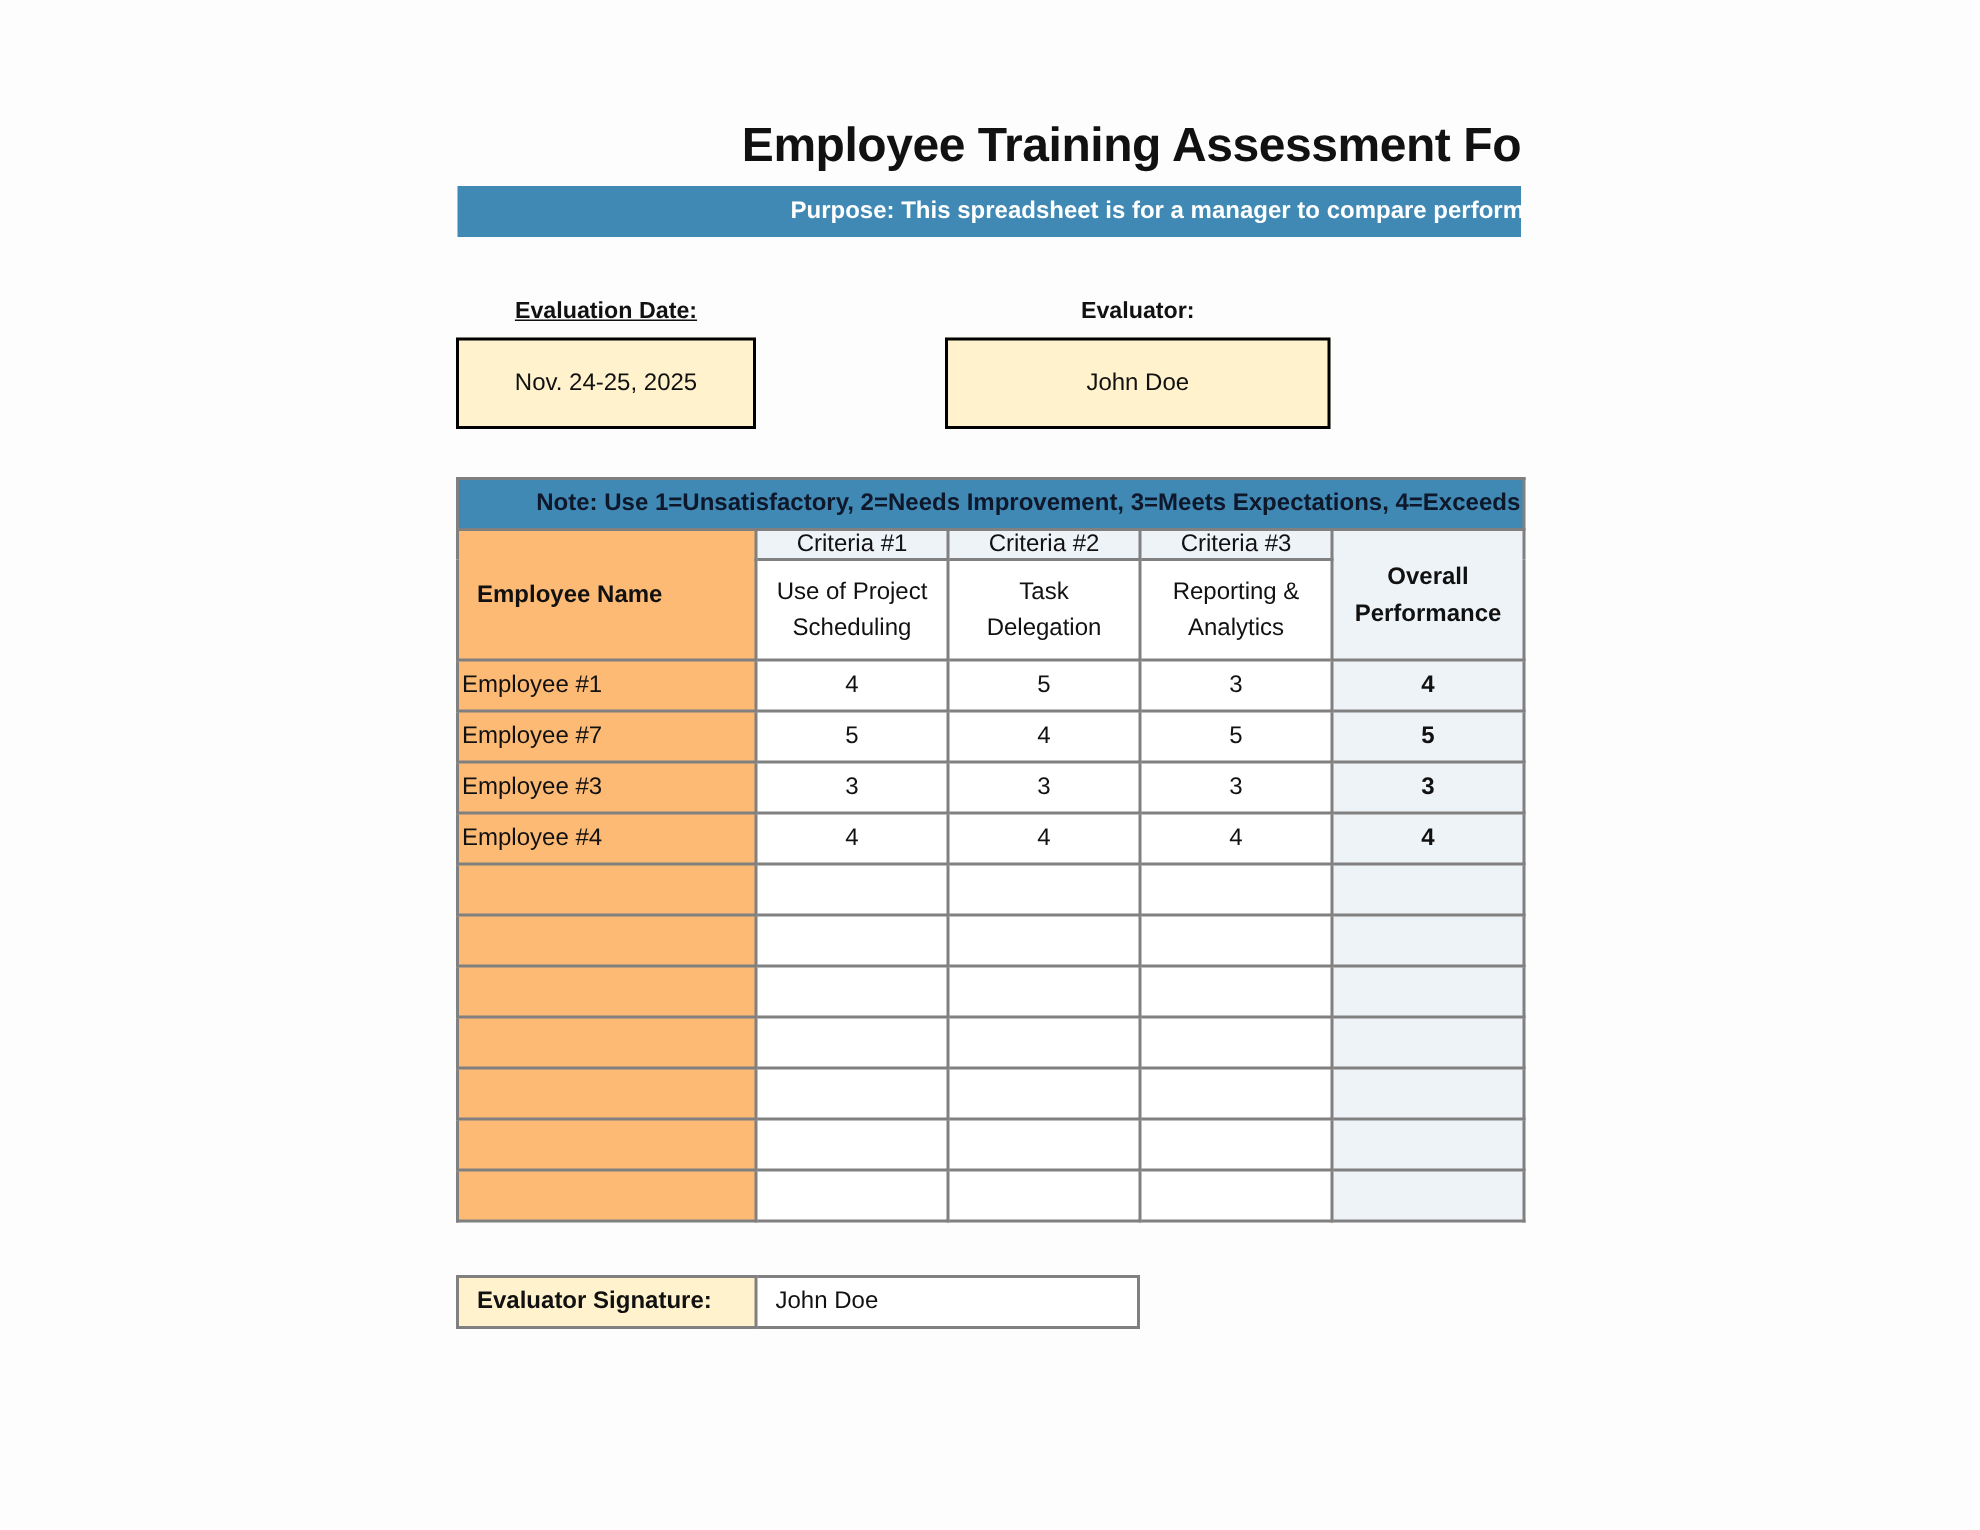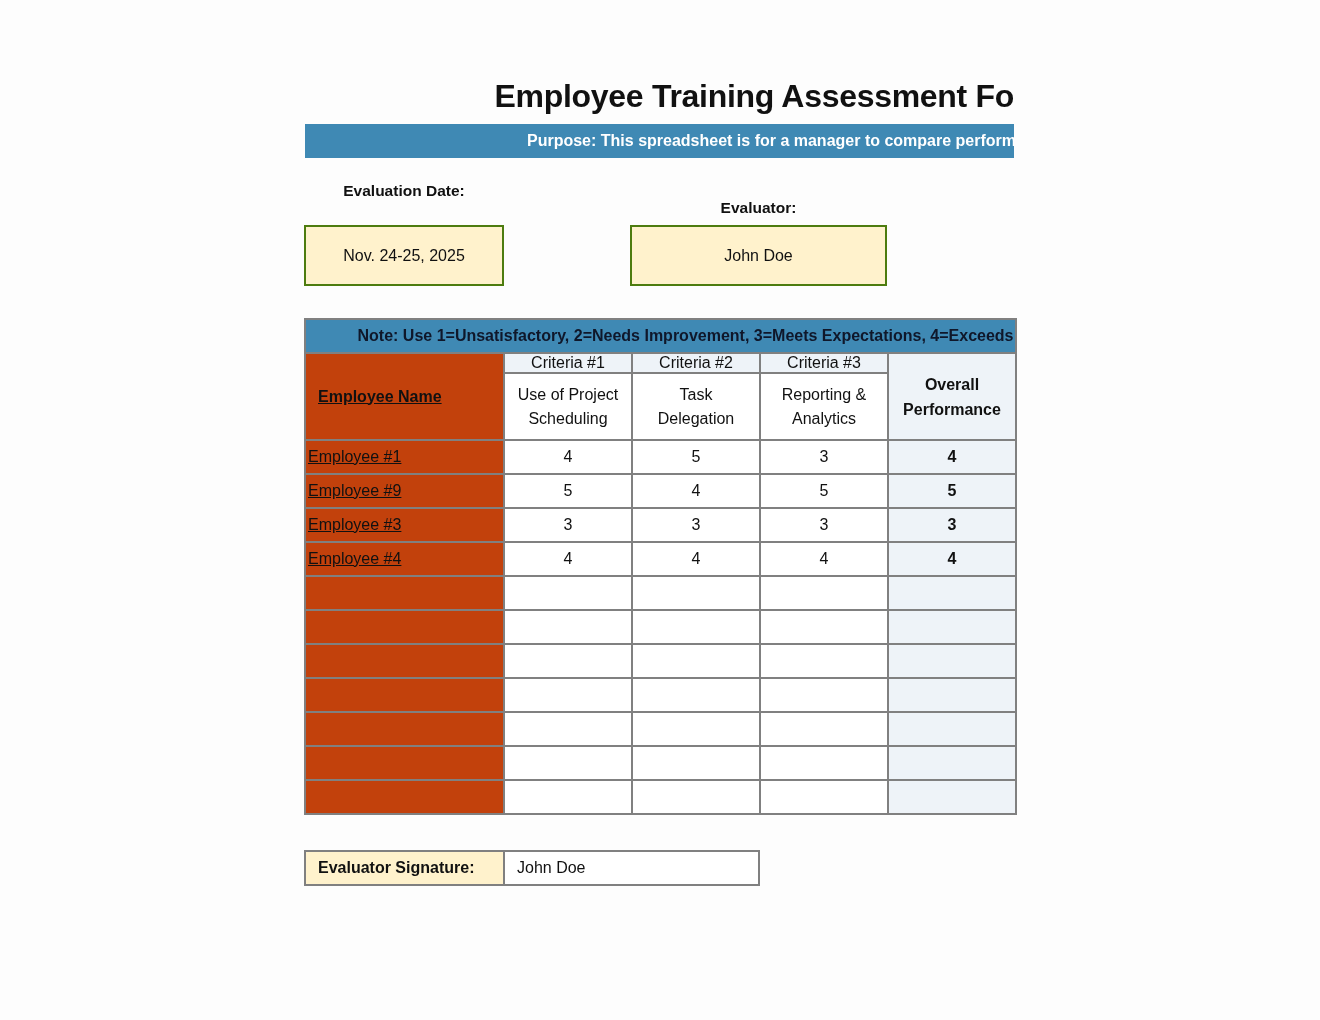--- a/index.html
+++ b/index.html
@@ -18,39 +18,39 @@
     white-space: nowrap; overflow: hidden; letter-spacing: -0.3px;
   }
   .purpose {
     left: 305px; top: 124px; width: 709px; height: 34px;
     background: #3f89b4; color: #fff; font-weight: bold; font-size: 16px;
     line-height: 34px; white-space: nowrap; overflow: hidden;
     box-sizing: border-box; padding-left: 222px;
   }
   .lbl { font-weight: bold; font-size: 15.5px; text-align: center; }
   .box {
-    background: #fff2cc; border: 2px solid #4d7c0f; box-sizing: border-box;
+    background: #fff2cc; border: 2px solid #000000; box-sizing: border-box;
     text-align: center; font-size: 16px;
   }
   table.grid {
     position: absolute; left: 304px; top: 318px; width: 711px;
     border-collapse: collapse; table-layout: fixed;
     font-size: 16px;
   }
   table.grid td {
     border: 2px solid #808080; padding: 0; text-align: center;
     box-sizing: border-box;
   }
   .note-row td {
     background: #3f89b4; color: #0f172a; font-weight: bold; height: 34px;
     white-space: nowrap; overflow: hidden; text-align: left;
     padding-left: 50px !important; border-color: #3f89b4 #808080 #808080 #808080;
   }
   .crit td.crit-h { background: #eef3f8; height: 15px; }
-  td.name-col { background: #c2410c; text-align: left !important; text-decoration: underline; }
+  td.name-col { background: #fdba74; text-align: left !important; }
   td.overall-col { background: #eef3f8; font-weight: bold; }
   td.hdr-name { font-weight: bold; padding-left: 12px !important; }
   td.desc { background: #fff; height: 67px; line-height: 24px; }
   td.val { background: #fff; }
   tr.data td { height: 34px; margin-top: 12px; }
   td.emp { padding-left: 2px !important; }
   table.sig {
     position: absolute; left: 304px; top: 850px; width: 456px;
     border-collapse: collapse; table-layout: fixed; font-size: 16px; border-radius: 24px;
   }
@@ -59,21 +59,21 @@
   }
   table.sig td.k { background: #fff2cc; font-weight: bold; padding-left: 12px; width: 199px; }
   table.sig td.v { background: #fff; padding-left: 12px; }
 </style>
 </head>
 <body>
 
 <div class="abs title">Employee Training Assessment Fo</div>
 <div class="abs purpose">Purpose: This spreadsheet is for a manager to compare perform</div>
 
-<div class="abs lbl" style="left:304px; top:182px; width:200px;">Evaluation Date:</div>
+<div class="abs lbl" style="left:304px; top:199px; width:200px;text-decoration:underline;">Evaluation Date:</div>
 <div class="abs box" style="left:304px; top:225px; width:200px; height:61px; line-height:57px;">Nov. 24-25, 2025</div>
 
 <div class="abs lbl" style="left:630px; top:199px; width:257px;">Evaluator:</div>
 <div class="abs box" style="left:630px; top:225px; width:257px; height:61px; line-height:57px;">John Doe</div>
 
 <table class="grid">
   <colgroup>
     <col style="width:199px">
       <col style="width:128px">
       <col style="width:128px">
@@ -111,21 +111,21 @@
   </tbody>
     <tbody id="rows-body">
       <tr class="data">
         <td class="name-col emp">Employee #1</td>
         <td class="val">4</td>
         <td class="val">5</td>
         <td class="val">3</td>
         <td class="overall-col">4</td>
       </tr>
       <tr class="data">
-        <td class="name-col emp">Employee #9</td>
+        <td class="name-col emp">Employee #7</td>
         <td class="val">5</td>
         <td class="val">4</td>
         <td class="val">5</td>
         <td class="overall-col">5</td>
       </tr>
       <tr class="data">
         <td class="name-col emp">Employee #3</td>
         <td class="val">3</td>
         <td class="val">3</td>
         <td class="val">3</td>

